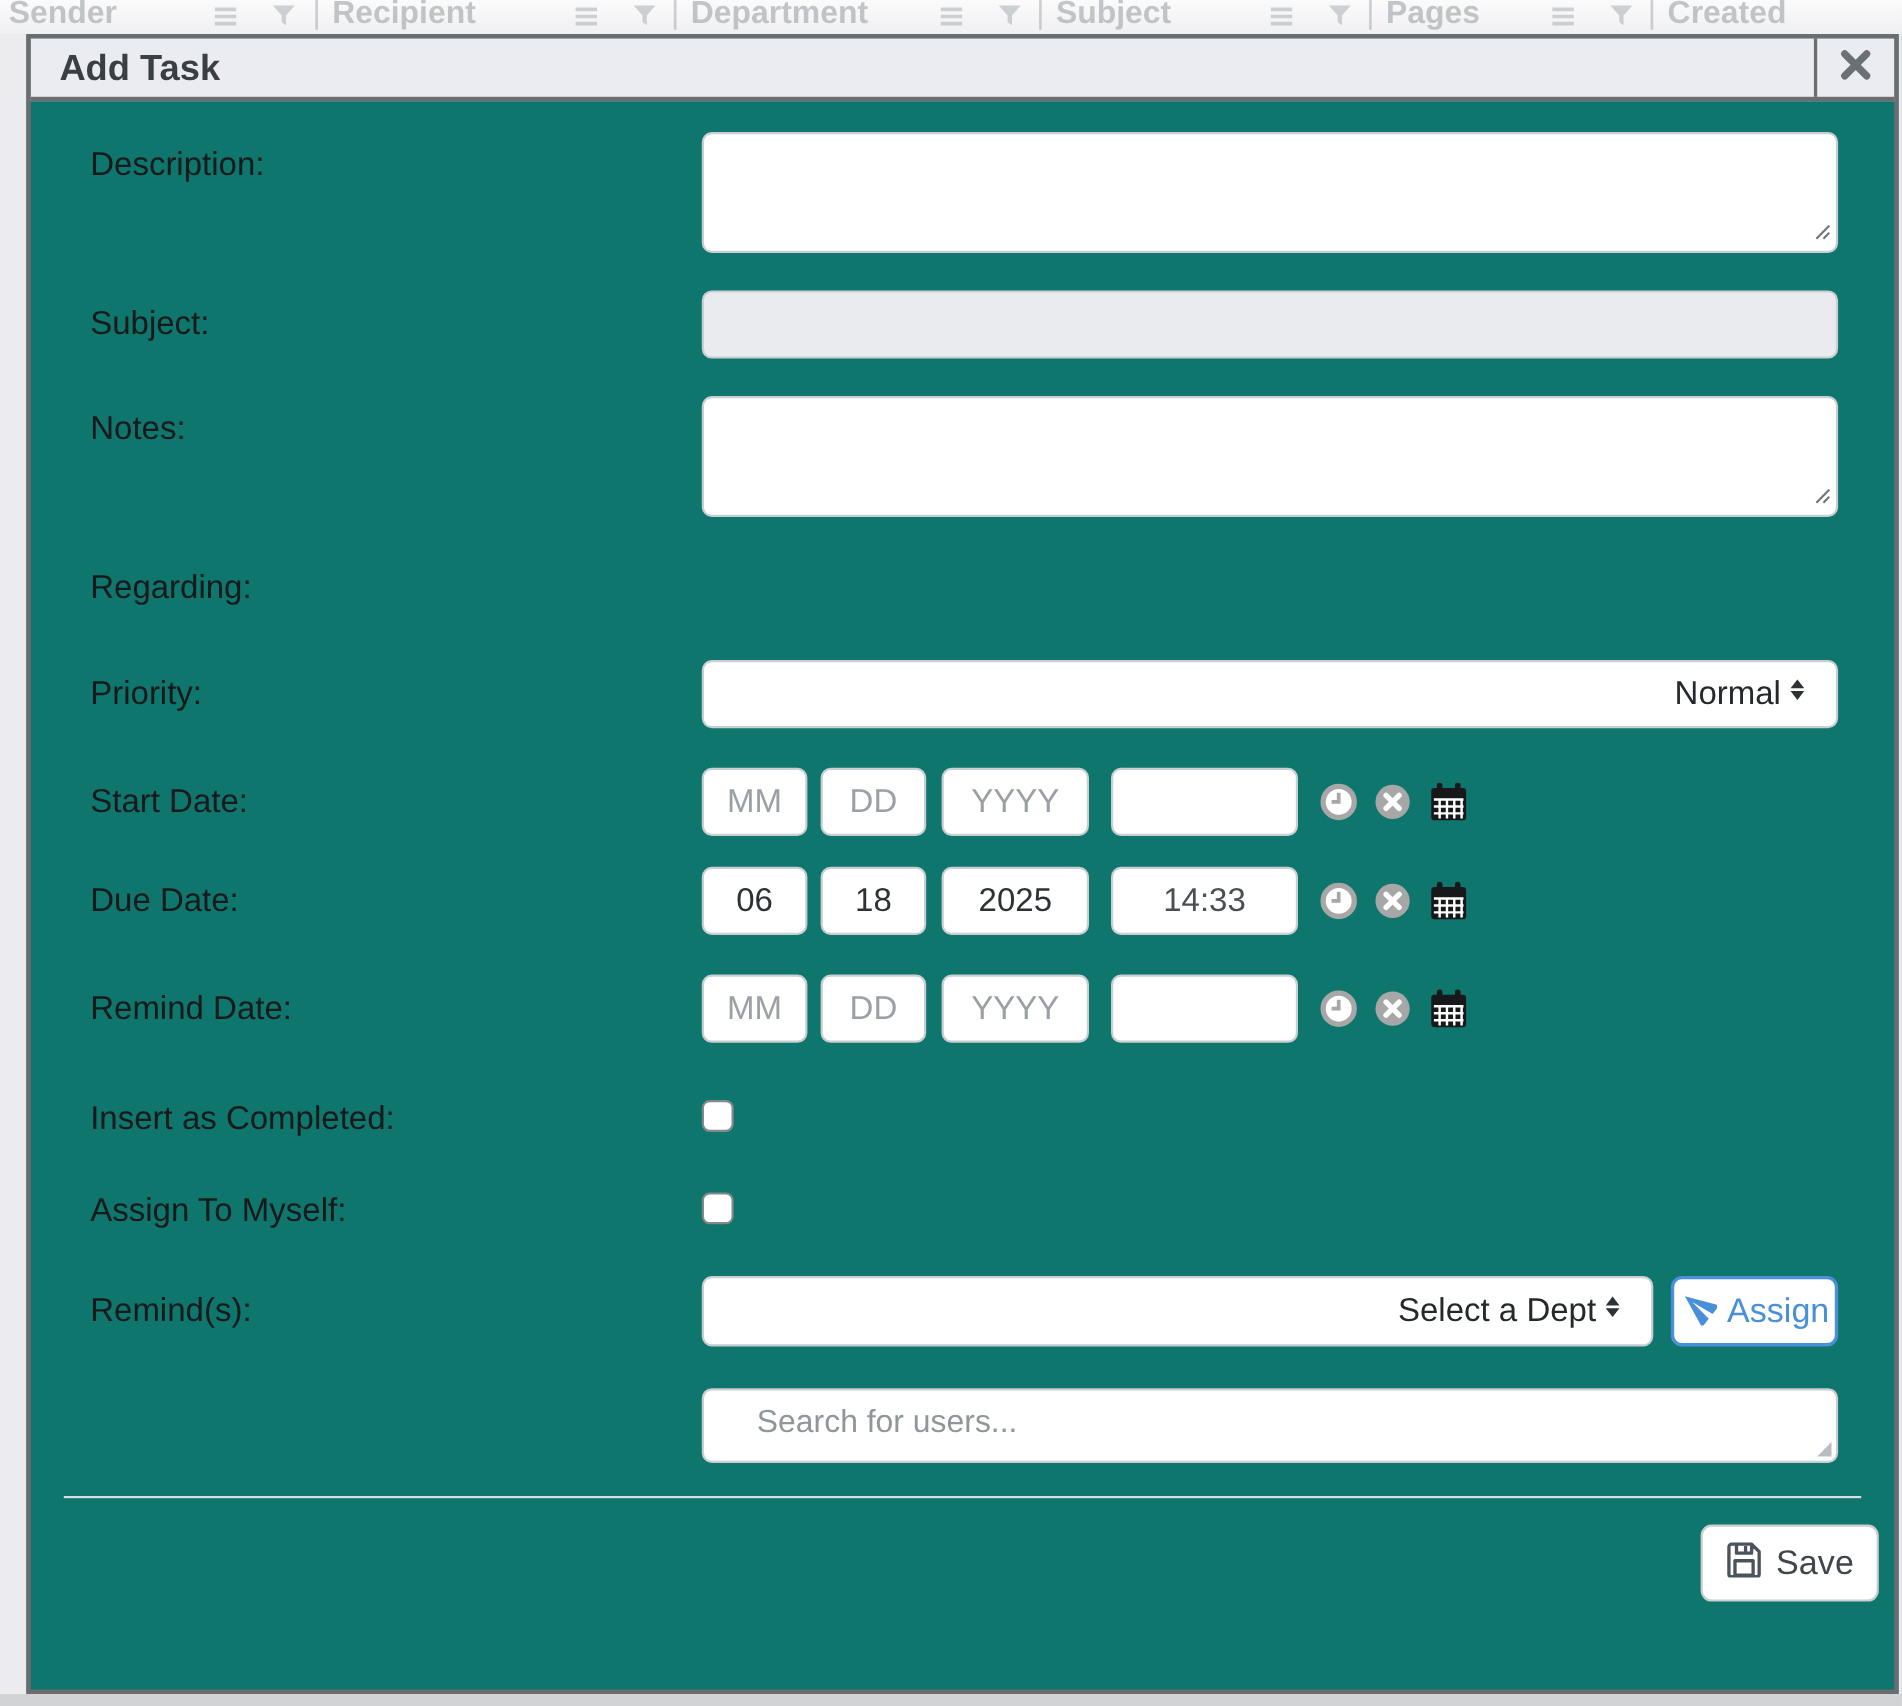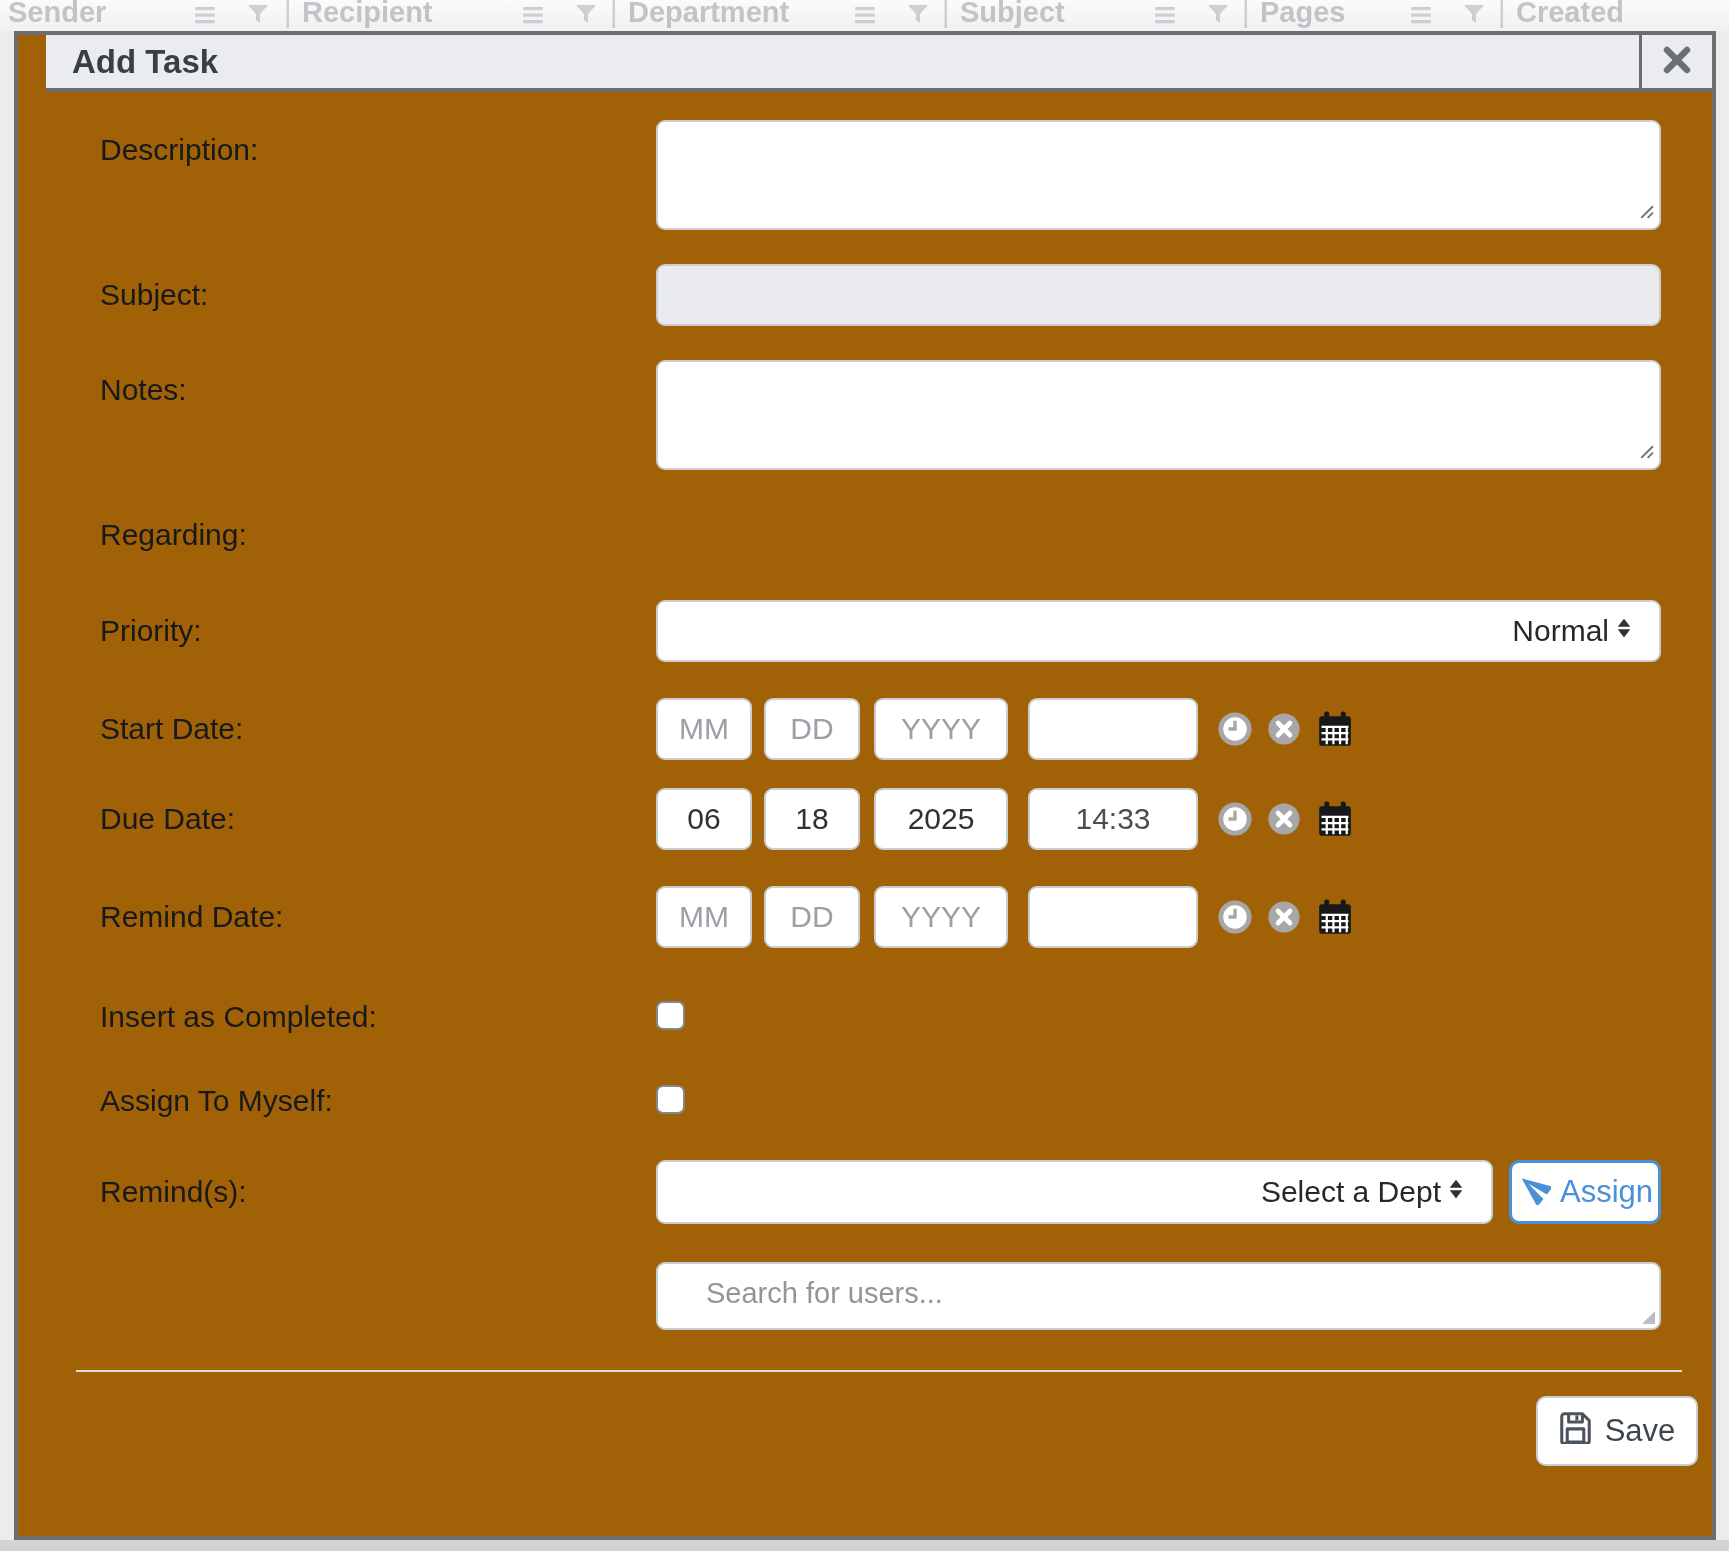--- a/index.html
+++ b/index.html
@@ -25,22 +25,22 @@
   .bg-div { position:absolute; top:-4px; font-size:29px; color:rgba(150,154,159,.45); }
   .bg-ic { position:absolute; top:2px; opacity:.45; }
 
   .bg-bottom {
     position:absolute; left:0; top:1540px; width:1729px; height:11px;
     background:#d2d3d5;
   }
 
   
   .modal {
-    position:absolute; left:14px; top:31px; width:1702px; height:1509px;
-    background:#a16207; border:4px solid #6d6d70;padding-left:28px;
+    position:absolute; left:24px; top:31px; width:1702px; height:1509px;
+    background:#0f766e; border:4px solid #6d6d70;
   }
   .modal-header {
     height:57px; background:#ebecf1; border-bottom:4px solid #6d6d70;
     display:flex; align-items:stretch;
   }
   .modal-title {
     font-size:33px; font-weight:bold; color:#3a3f45;
     padding-left:26px; align-self:center;
   }
   .close-box {
@@ -110,21 +110,21 @@
     border:2px solid #c9ced3; border-radius:9px; background:#fff;
   }
   .search-box textarea { padding:13px 20px;margin-left:28px; }
   .search-box textarea::placeholder { color:#8f969c; opacity:1; }
   .corner {
     position:absolute; right:4px; bottom:4px; width:0; height:0;
     border-left:13px solid transparent; border-bottom:13px solid #b9bdc1;
   }
 
   .modal-footer {
-    border-top:2px solid #dadde0; margin:40px -21px 0 -24px;
+    border-top:2px solid #dadde0; margin:30px -21px 0 -24px;
     padding:24px 0 0 0; display:flex; justify-content:flex-end;
   }
   .save-btn {
     width:162px; height:70px; margin-right:-16px; background:#fff;
     border:2px solid #c9ced2; border-radius:10px; color:#3f464c;
     font-family:inherit; font-size:31px; display:flex; align-items:center;
     justify-content:center; gap:13px; cursor:pointer;
   }
 
   

